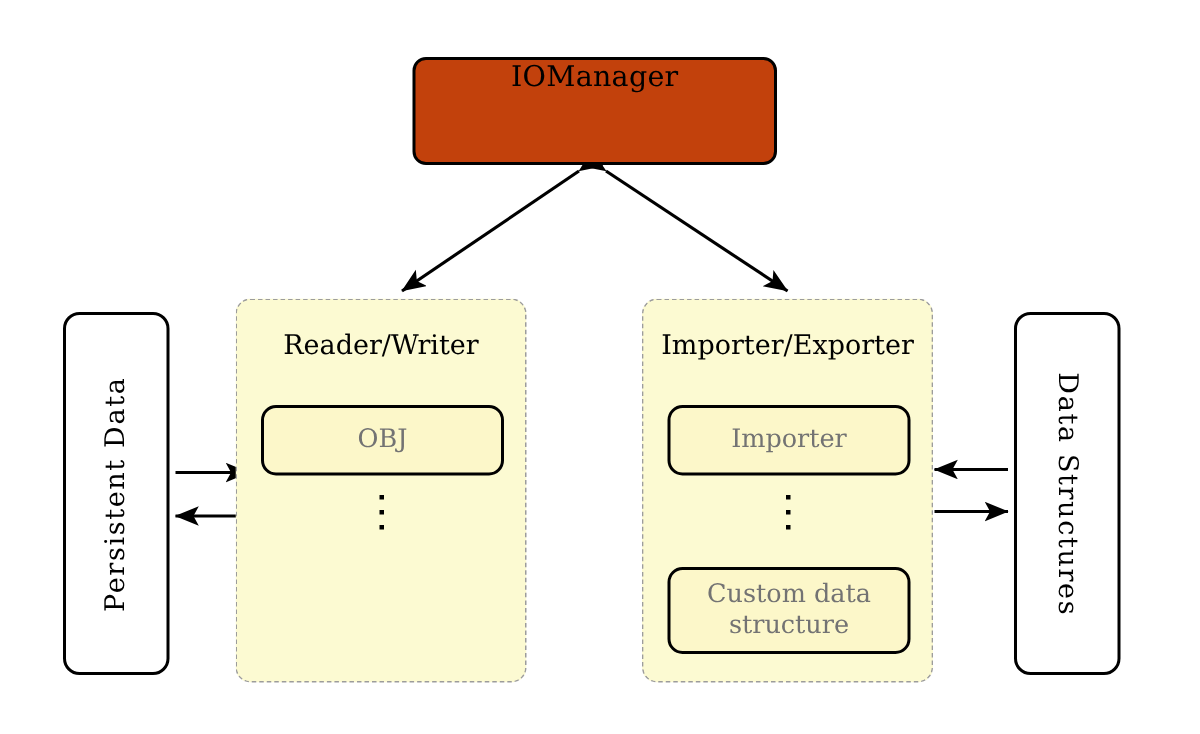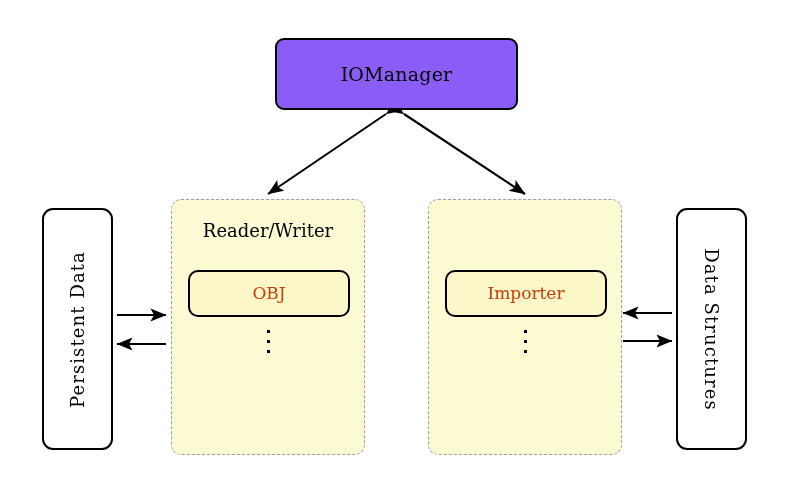--- a/index.html
+++ b/index.html
@@ -15,23 +15,22 @@
     overflow: hidden;
     font-family: "DejaVu Serif", "Liberation Serif", serif;
   }
 
   
   .rbox {
     position: absolute;
     box-sizing: border-box;
     border: 2.4px solid #000000;
     border-radius: 9px;
-    background: #8b5cf6;
-    display: flex;
-    align-items: center;
+    background: #c2410c;
+    display: flex;
     justify-content: center;
   }
 
   
   #iomanager {
     left: 275px;
     top: 38px;
     width: 243px;
     height: 72px;
   }
@@ -83,21 +82,21 @@
   .panel {
     position: absolute;
     box-sizing: border-box;
     border: 1.6px dashed #9c9c9c;
     border-radius: 10px;
     background: #fcfad2;
     top: 199px;
     height: 256px;
     width: 194px;
   }
-  #panel-readerwriter { left: 171px; }
+  #panel-readerwriter { left: 157px; }
   #panel-importerexporter { left: 428px; }
 
   .panel-title {
     position: absolute;
     top: 20px;
     left: 0;
     width: 100%;
     text-align: center;
     font-size: 18px;
     color: #000000;
@@ -112,21 +111,21 @@
     width: 162px;
     border: 2.6px solid #000000;
     border-radius: 10px;
     background: #fcf7c9;
     display: flex;
     align-items: center;
     justify-content: center;
     text-align: center;
     line-height: 1.22;
     font-size: 17px;
-    color: #c2410c;
+    color: #737373;
   }
   .inner-top {
     top: 70px;
     height: 47px;
   }
   .inner-bottom {
     top: 178px;
     height: 58px;
   }
 
@@ -210,26 +209,30 @@
 
     <div class="vdots">
       <span></span>
         <span></span>
         <span></span>
     </div>
 
   </div>
 
   <div class="panel" id="panel-importerexporter">
+    <div class="panel-title">Importer/Exporter</div>
 
     <div class="inner-box inner-top">
       <span>Importer</span>
     </div>
 
     <div class="vdots">
       <span></span>
         <span></span>
         <span></span>
     </div>
 
+    <div class="inner-box inner-bottom">
+      <span>Custom data<br>structure</span>
+    </div>
   </div>
 
 </div>
 
 </body></html>

